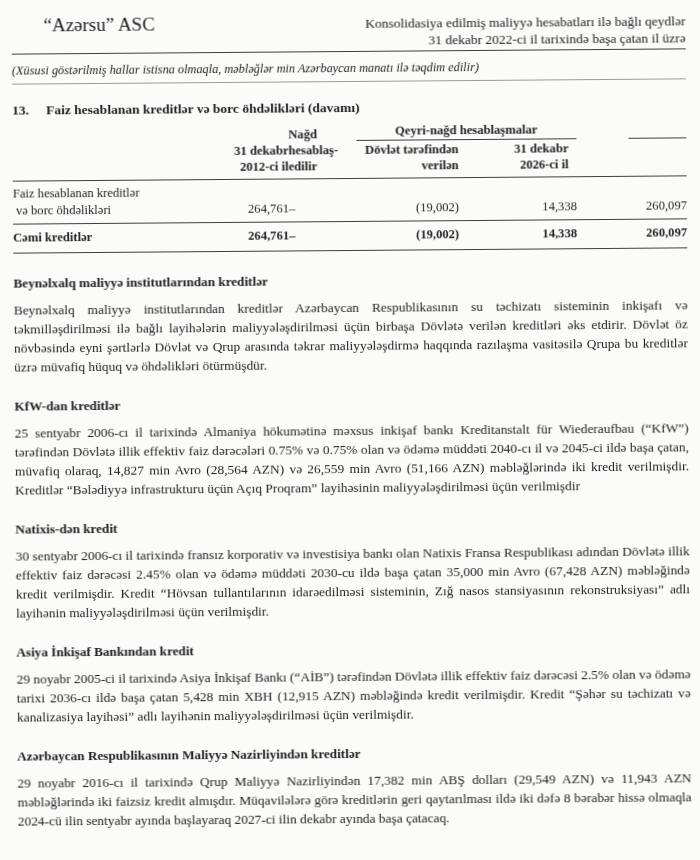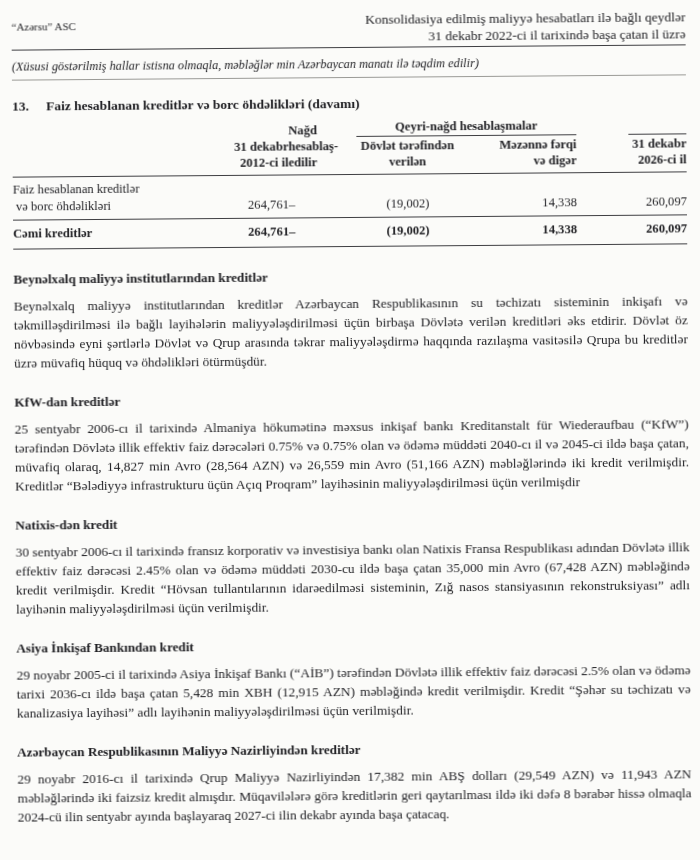--- a/index.html
+++ b/index.html
@@ -22,23 +22,24 @@
     transform-origin: 50% 40%;
     filter: blur(0.22px);
   }
   
   .doc-header {
     display: flex;
     justify-content: space-between;
     align-items: flex-end;
   }
   .company {
-    font-size: 11px;
+    font-size: 19px;
     padding-bottom: 15px;
     white-space: nowrap;
+    margin-left: 32px;
   }
   .titles {
     text-align: right;
     font-size: 13.5px;
     line-height: 16.5px;
   }
   .header-rule {
     border-bottom: 1.5px solid #3e3e42;
     margin-top: 2px;
   }
@@ -61,21 +62,21 @@
   .note-num { width: 34px; }
   
   .fin-table {
     margin-top: 8px;
     font-size: 12.6px;
   }
   .t-row { display: flex; }
   .cl { width: 196px; }
   .c2 { width: 80px;  text-align: right; }
   .c3 { width: 68px;  }
-  .c4 { width: 102px; text-align: center; }
+  .c4 { width: 102px; text-align: right; }
   .c5 { width: 118px; text-align: right; }
   .c6 { width: 110px; text-align: right; }
   .t-group {
     align-items: flex-end;
     font-weight: bold;
     line-height: 14px;
   }
   .group-span {
     width: 220px;
     text-align: center;
@@ -161,24 +162,20 @@
         <div>2012-ci il</div>
       </div>
       <div class="c3">
         <div>hesablaş-</div>
         <div>edilir</div>
       </div>
       <div class="c4">
         <div>Dövlət tərəfindən</div>
         <div>verilən</div>
       </div>
-      <div class="c5">
-        <div>Məzənnə fərqi</div>
-        <div>və digər</div>
-      </div>
       <div class="c6">
         <div>31 dekabr</div>
         <div>2026-ci il</div>
       </div>
     </div>
 
     <div class="t-row t-data">
       <div class="cl">
         <div>Faiz hesablanan kreditlər</div>
         <div class="lbl2">və borc öhdəlikləri</div>

